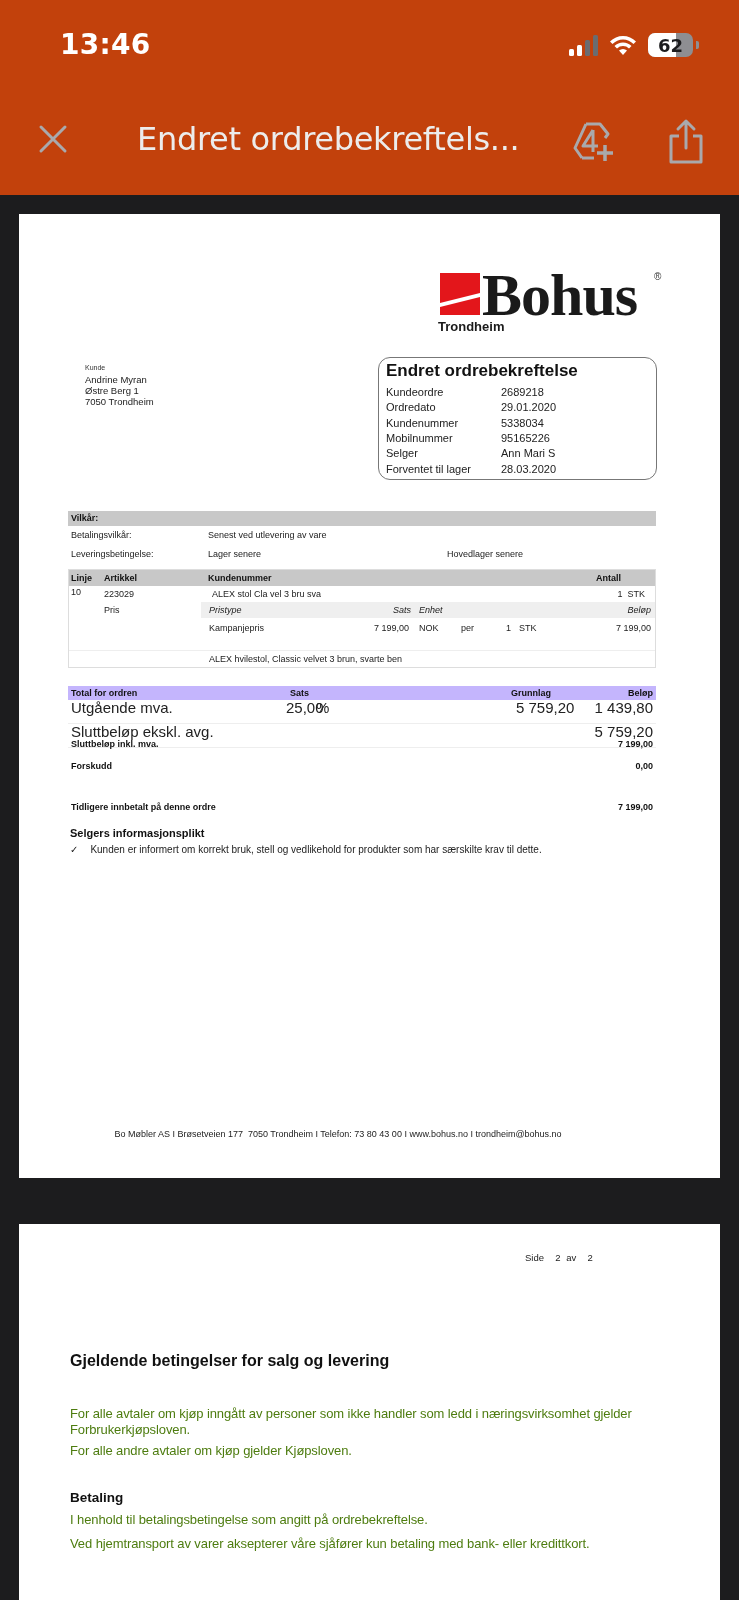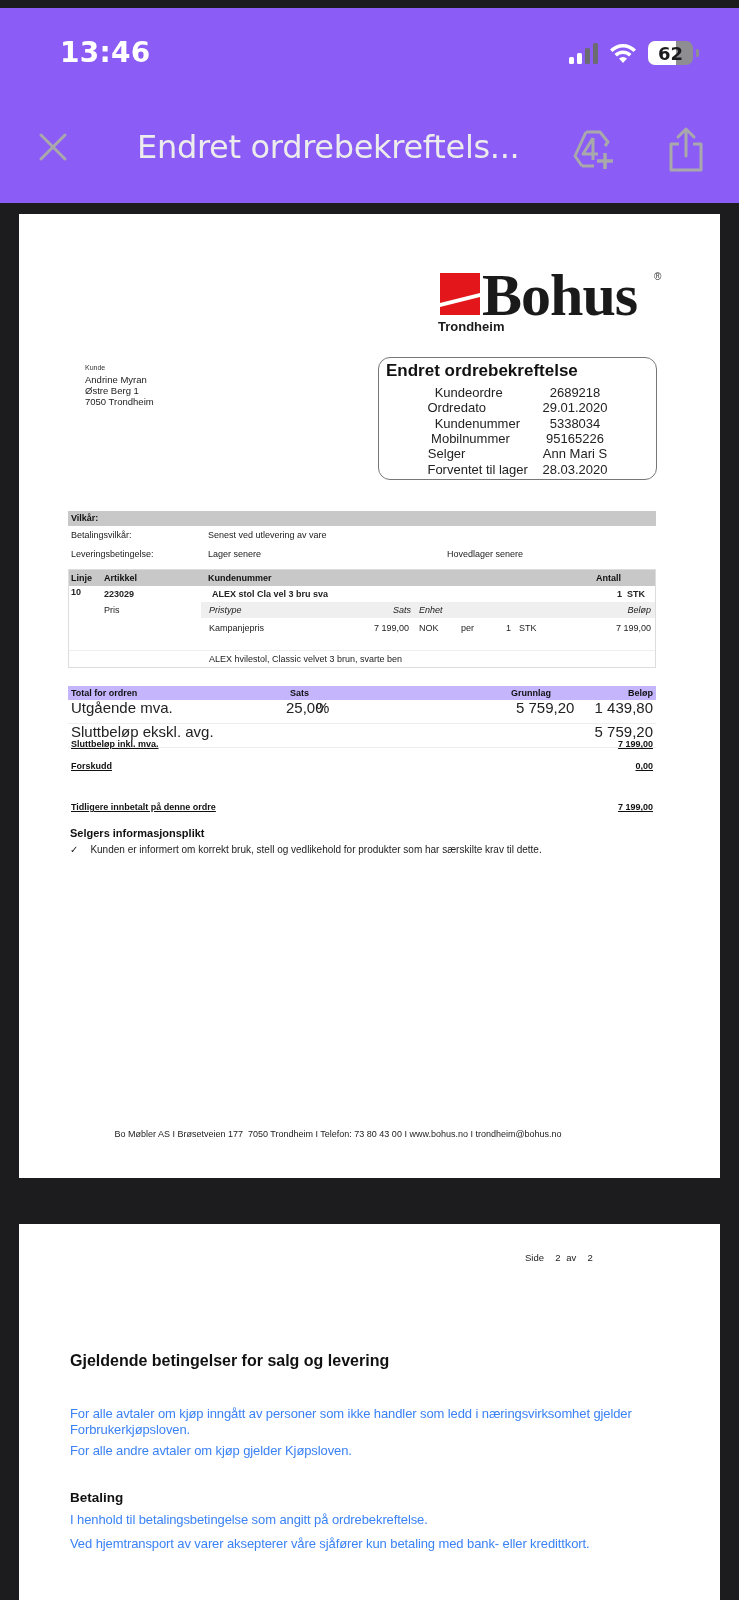--- a/index.html
+++ b/index.html
@@ -1,19 +1,19 @@
 <!DOCTYPE html>
 <html><head>
 <meta charset="utf-8">
 <style>
   * { box-sizing: border-box; margin: 0; padding: 0; }
   html, body { width: 739px; height: 1600px; overflow: hidden; background: #1c1c1e; font-family: "Liberation Sans", sans-serif; }
 
   
-  .topbar { position: absolute; left: 0; top: 8px; width: 739px; height: 195px; background: #8b5cf6; }
+  .topbar { position: absolute; left: 0; top: 0; width: 739px; height: 195px; background: #c2410c; }
   .status-time { position: absolute; left: 60px; top: 28px; color: #fff; font-size: 28px; font-weight: 600; letter-spacing: 0.3px; font-family: "DejaVu Sans", sans-serif; }
   .status-icons { position: absolute; right: 40px; top: 33px; display: flex; align-items: center; gap: 10px; }
   .signal { display: flex; align-items: flex-end; gap: 3px; height: 22px; }
   .signal span { width: 5px; border-radius: 1.5px; background: #fff; display: block; }
   .signal span.off { background: #6b6c70; }
   .battery { position: relative; width: 45px; height: 24px; border-radius: 7px; background: #8e8e92; overflow: hidden; display: flex; align-items: center; justify-content: center; }
   .battery .fill { position: absolute; left: 0; top: 0; bottom: 0; width: 62%; background: #fff; }
   .battery .num { position: relative; font-size: 18px; font-weight: 700; color: #1c1c1e; font-family: "DejaVu Sans", sans-serif; }
   .battery-tip { width: 3px; height: 8px; background: #8e8e92; border-radius: 0 2px 2px 0; margin-left: -7px; }
 
@@ -32,52 +32,52 @@
   .logo-word { position: absolute; left: 42px; top: -8px; font-family: "Liberation Serif", serif; font-weight: 700; font-size: 60px; color: #1a1a1a; letter-spacing: -1px; }
   .logo-reg { position: absolute; left: 214px; top: 2px; font-size: 10px; color: #333; }
   .logo-city { position: absolute; left: -2px; top: 50px; font-size: 13px; font-weight: 700; color: #1a1a1a; }
 
   .kunde { position: absolute; left: 66px; top: 150px; color: #222; }
   .kunde .lbl { font-size: 7px; color: #333; margin-bottom: 3px; }
   .kunde .ln { font-size: 9.5px; line-height: 11px; }
 
   .info-box { position: absolute; left: 359px; top: 143px; width: 279px; height: 123px; border: 1px solid #777; border-radius: 12px; padding: 3px 7px; }
   .info-box .ttl { font-size: 17px; font-weight: 700; color: #111; margin-bottom: 4px; }
-  .info-row { display: flex; font-size: 13px; color: #222; height: 15.3px; line-height: 15px; justify-content: center; }
+  .info-row { display: flex; font-size: 11px; color: #222; height: 15.3px; line-height: 15px; }
   .info-row .k { width: 115px; }
 
   .vilkar { position: absolute; left: 49px; top: 297px; width: 588px; }
   .gray-head { background: #c8c8c8; height: 15px; font-size: 9px; font-weight: 700; padding-left: 3px; line-height: 15px; color: #111; }
   .vrow { position: relative; height: 19px; font-size: 9px; color: #222; line-height: 19px; }
   .vrow span { position: absolute; }
 
   .lines { position: absolute; left: 49px; top: 355px; width: 588px; border: 1px solid #ddd; }
   .lines .hd { display: flex; background: #c8c8c8; height: 16px; font-size: 9px; font-weight: 700; line-height: 16px; color: #111; }
   .lines .r { position: relative; height: 16px; font-size: 9px; line-height: 16px; color: #222; }
   .lines .r span { position: absolute; }
   .subgray { background: #efefef; }
-  .b { font-weight: 700; text-align: right; }
+  .b { font-weight: 400; text-align: right; }
   .i { font-style: italic; }
 
   .totals { position: absolute; left: 49px; top: 472px; width: 588px; }
   .totals .hd { position: relative; background: #c4b5fd; height: 14px; font-size: 9px; font-weight: 700; line-height: 14px; color: #111; }
   .totals .r { position: relative; height: 24px; font-size: 15px; line-height: 16px; color: #222; border-bottom: 1px solid #eee; }
   .totals span { position: absolute; }
   .sumrow { position: absolute; left: 49px; width: 588px; font-size: 9px; font-weight: 700; color: #111; }
-  .sumrow span { position: absolute; text-decoration: underline; }
+  .sumrow span { position: absolute; }
 
   .info-plikt { position: absolute; left: 51px; top: 613px; }
   .info-plikt .h { font-size: 11px; font-weight: 700; color: #111; }
   .info-plikt .l { font-size: 10px; color: #222; margin-top: 5px; display: flex; gap: 12px; }
 
   .footer { position: absolute; left: 0; width: 638px; top: 915px; text-align: center; font-size: 9px; color: #222; }
 
   .side { position: absolute; left: 506px; top: 28px; font-size: 9.5px; color: #222; word-spacing: 3px; }
   .p2h { position: absolute; left: 51px; top: 128px; font-size: 16px; font-weight: 700; color: #111; font-family: "Liberation Sans", sans-serif; }
-  .p2t { position: absolute; left: 51px; font-size: 13px; color: #3b82f6; line-height: 16px; font-family: "Liberation Sans", sans-serif; letter-spacing: -0.1px; }
+  .p2t { position: absolute; left: 51px; font-size: 13px; color: #4d7c0f; line-height: 16px; font-family: "Liberation Sans", sans-serif; letter-spacing: -0.1px; }
   .p2b { position: absolute; left: 51px; font-size: 13.5px; font-weight: 700; color: #111; }
 </style>
 </head>
 <body>
 
 <div class="topbar">
   <div class="status-time">13:46</div>
   <div class="status-icons">
     <div class="signal">
       <span style="height:7px"></span>

